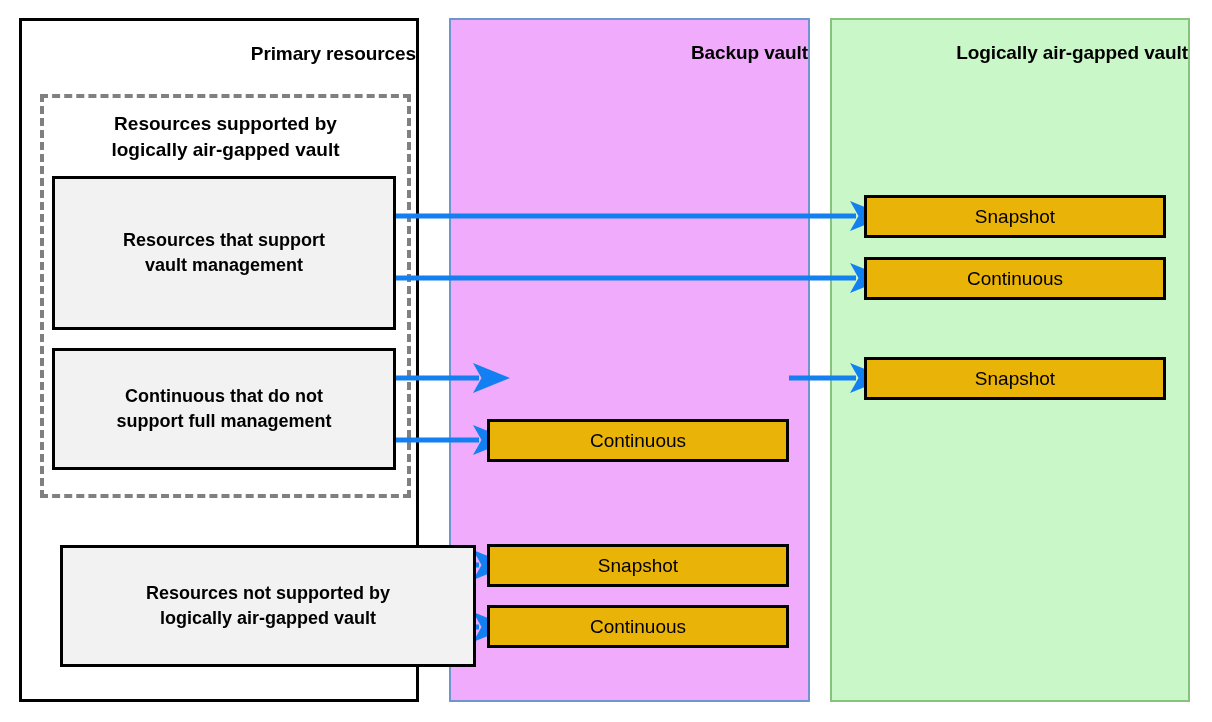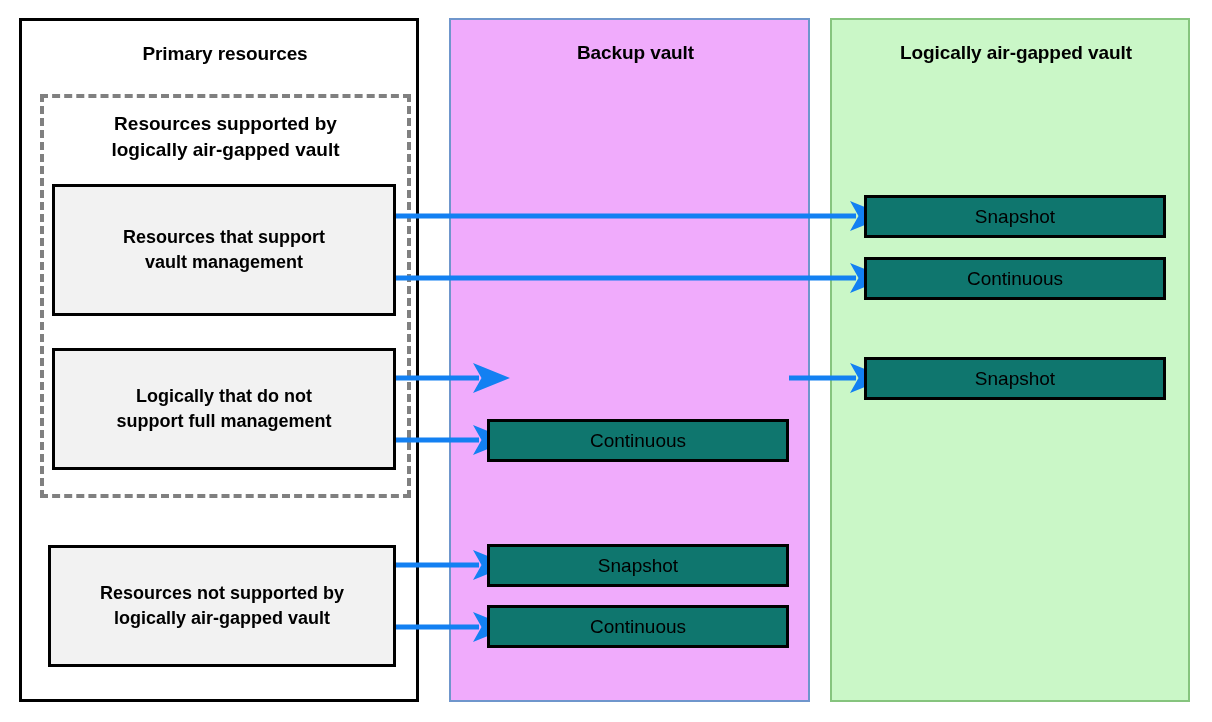--- a/index.html
+++ b/index.html
@@ -47,21 +47,21 @@
     height: 684px;
     background: #caf7c7;
     border: 2px solid #86c47e;
   }
 
   .column-title {
     position: absolute;
     left: 0;
     right: 0;
     top: 22px;
-    text-align: center;
+    text-align: right;
     font-size: 19px;
     font-weight: bold;
     color: #000000;
     letter-spacing: -0.1px;
     margin-left: 12px;
   }
 
   
   #dashed-group {
     position: absolute;
@@ -94,29 +94,29 @@
     display: flex;
     align-items: center;
     justify-content: center;
     text-align: center;
     font-size: 18px;
     font-weight: bold;
     line-height: 25px;
     color: #000000;
     padding: 0 6px;
   }
-  #res-full      { left: 52px; top: 184px; width: 344px; height: 132px; }
+  #res-full      { left: 52px; top: 176px; width: 344px; height: 154px; }
   #res-notfull   { left: 52px; top: 348px; width: 344px; height: 122px; }
-  #res-unsupported { left: 48px; top: 545px; width: 348px; height: 122px; }
+  #res-unsupported { left: 60px; top: 545px; width: 416px; height: 122px; }
 
   
   .vault-box {
     position: absolute;
     box-sizing: border-box;
-    background: #0f766e;
+    background: #eab308;
     border: 3px solid #000000;
     display: flex;
     align-items: center;
     justify-content: center;
     text-align: center;
     font-size: 19px;
     font-weight: normal;
     color: #000000;
     white-space: nowrap;
   }
@@ -191,21 +191,21 @@
 
   <div class="res-box" id="res-full">
     <span>
       <span>Resources that support</span><br>
       <span>vault management</span>
     </span>
   </div>
 
   <div class="res-box" id="res-notfull">
     <span>
-      <span>Logically that do not</span><br>
+      <span>Continuous that do not</span><br>
       <span>support full management</span>
     </span>
   </div>
 
   <div class="res-box" id="res-unsupported">
     <span>
       <span>Resources not supported by</span><br>
       <span>logically air-gapped vault</span>
     </span>
   </div>

